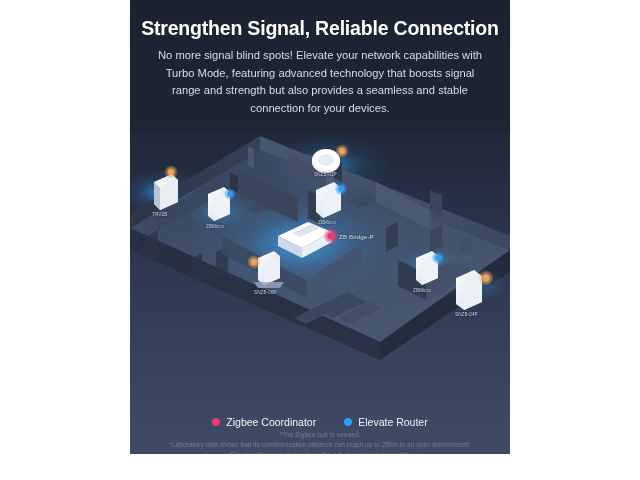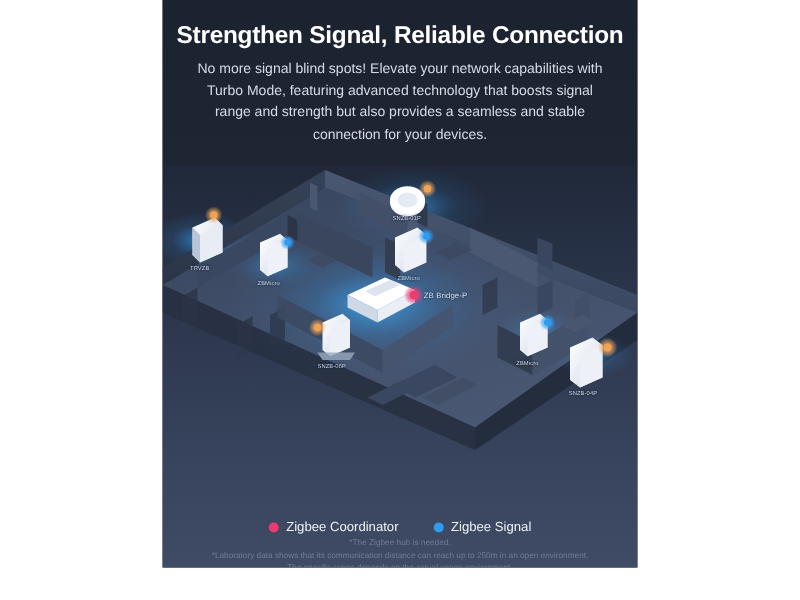--- a/index.html
+++ b/index.html
@@ -341,21 +341,21 @@
       <div class="dev-label" style="left:325px; top:180px;">SNZB-04P</div>
     </div>
 
     <div id="legend">
       <div class="legend-item">
         <span class="legend-dot" style="background:#ea3a6f;"></span>
         <span class="legend-label">Zigbee Coordinator</span>
       </div>
       <div class="legend-item">
         <span class="legend-dot" style="background:#2f9cf4;"></span>
-        <span class="legend-label">Zigbee Signal</span>
+        <span class="legend-label">Elevate Router</span>
       </div>
     </div>
 
     <div id="footnotes">
       <div>*The Zigbee hub is needed.</div>
       <div class="wrapline">*Laboratory data shows that its communication distance can reach up to 250m in an open environment. The specific range depends on the actual usage environment.</div>
     </div>
 
   </div>
 </div>

